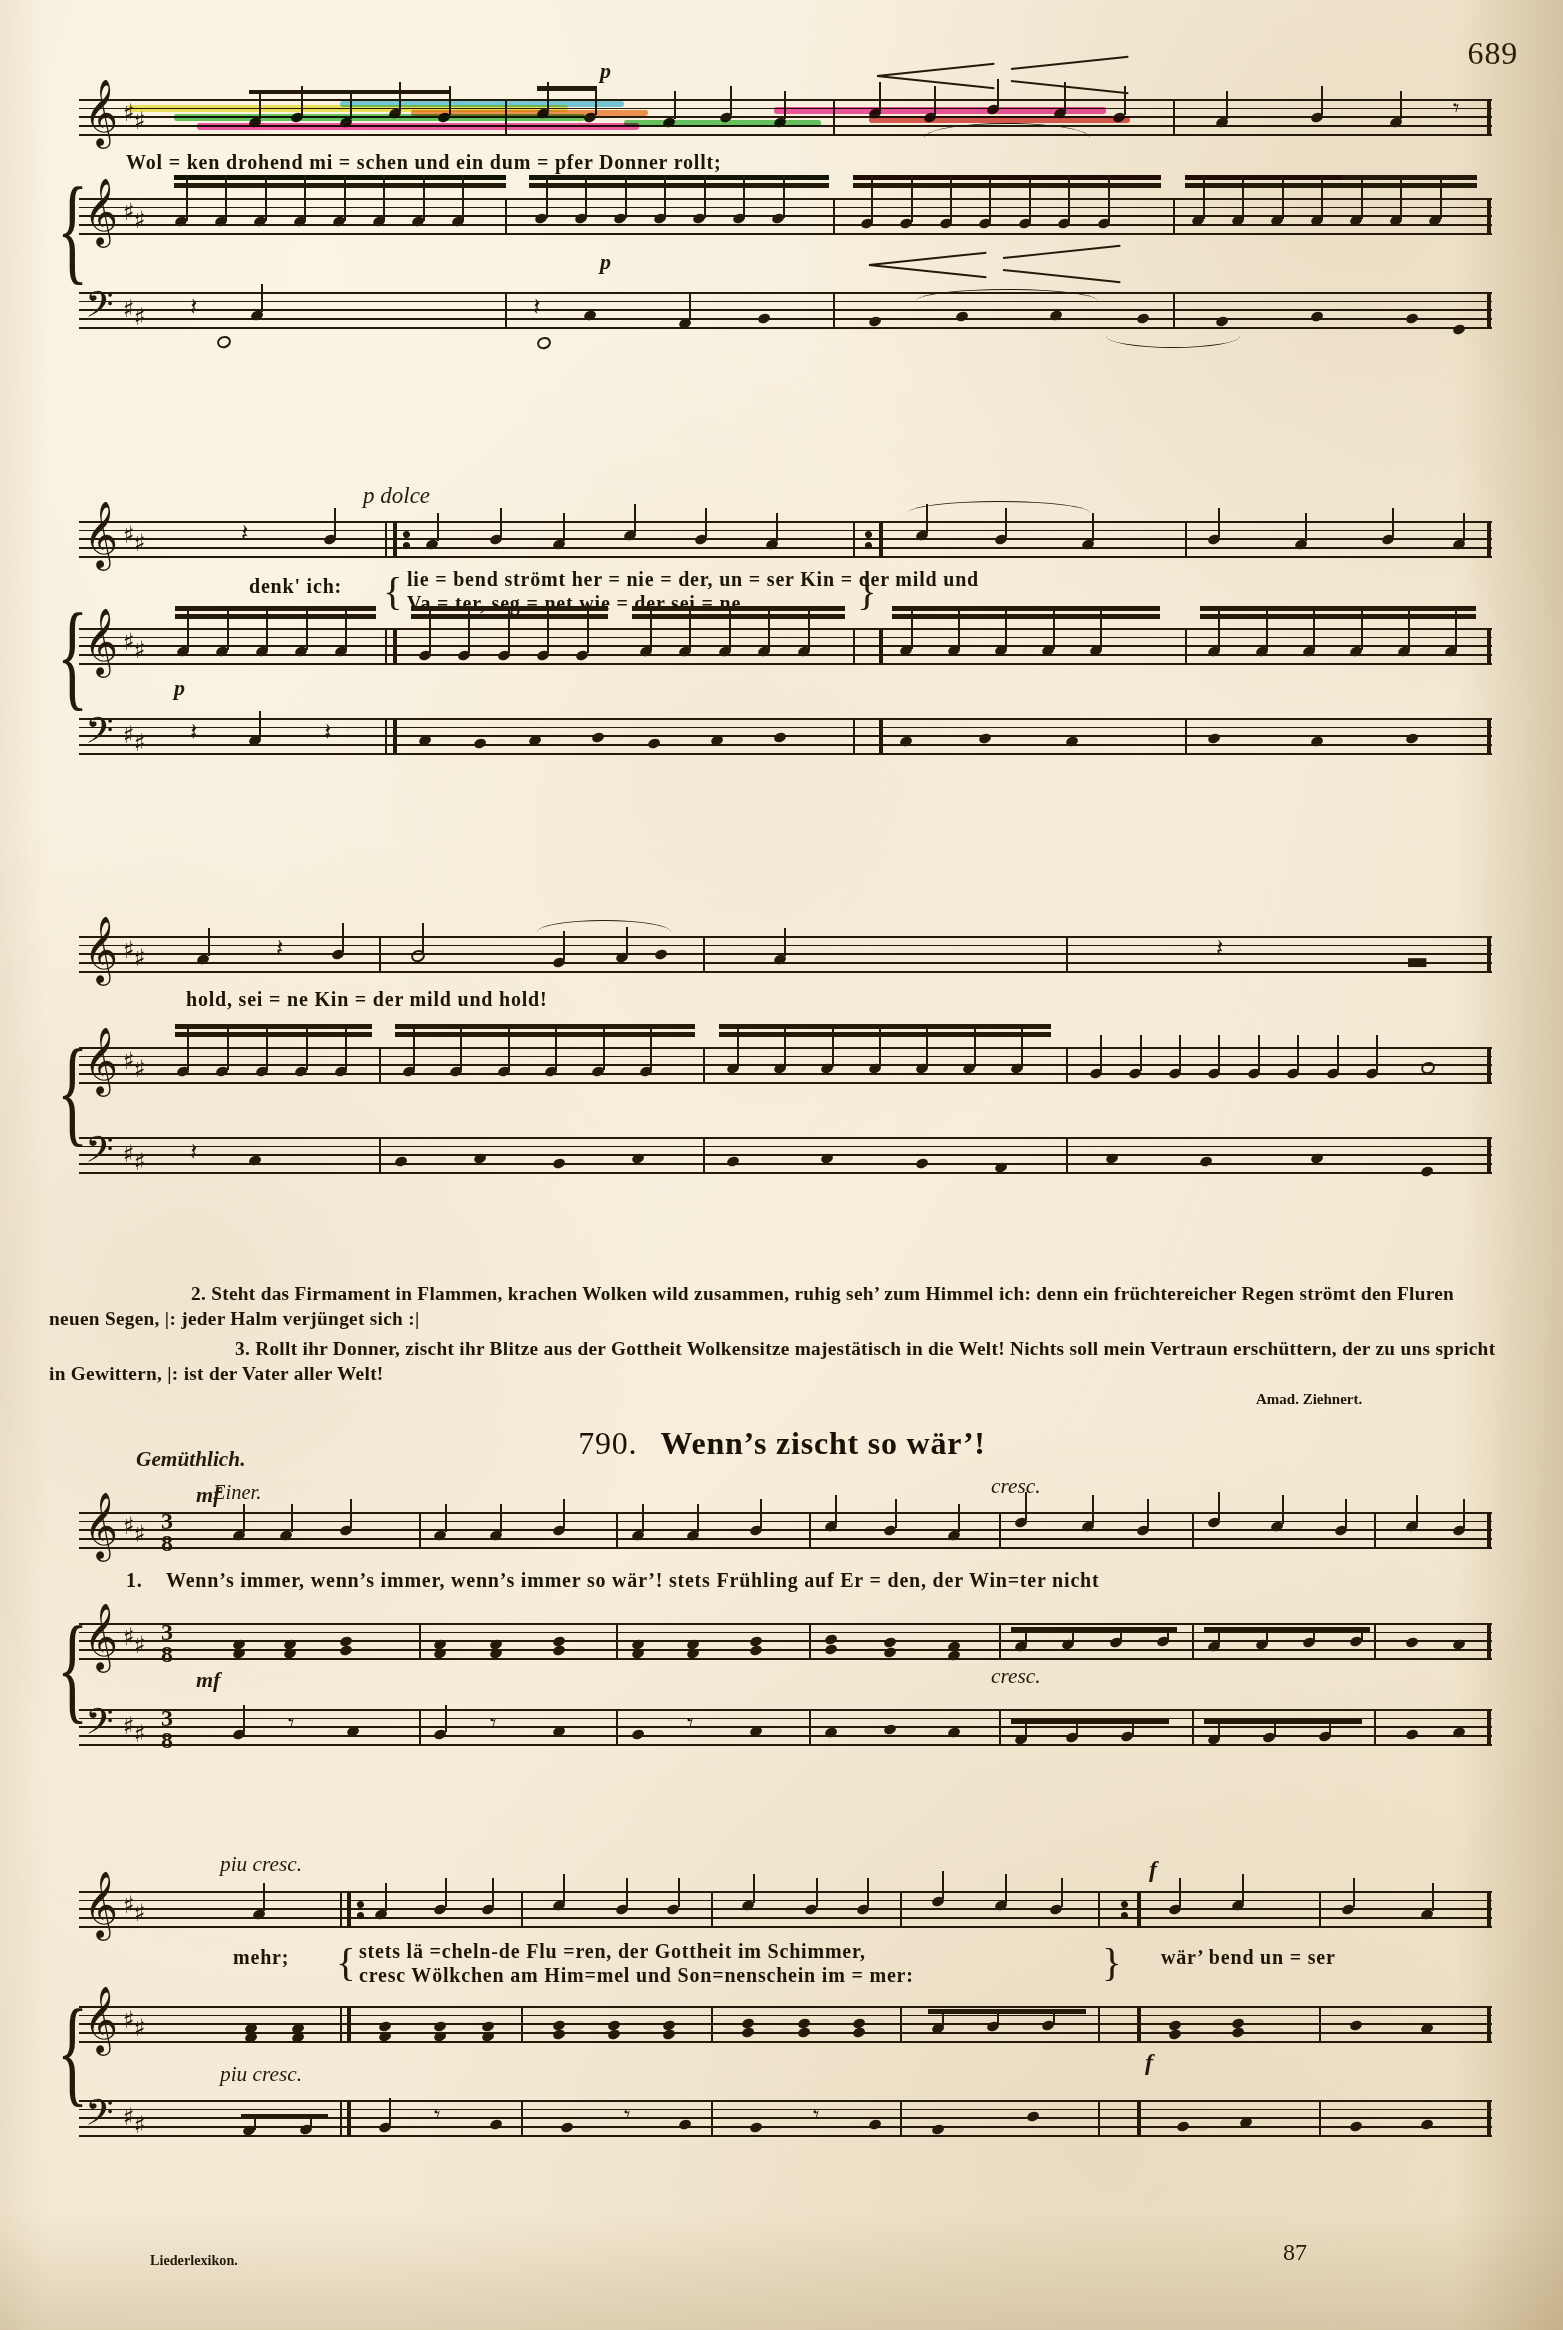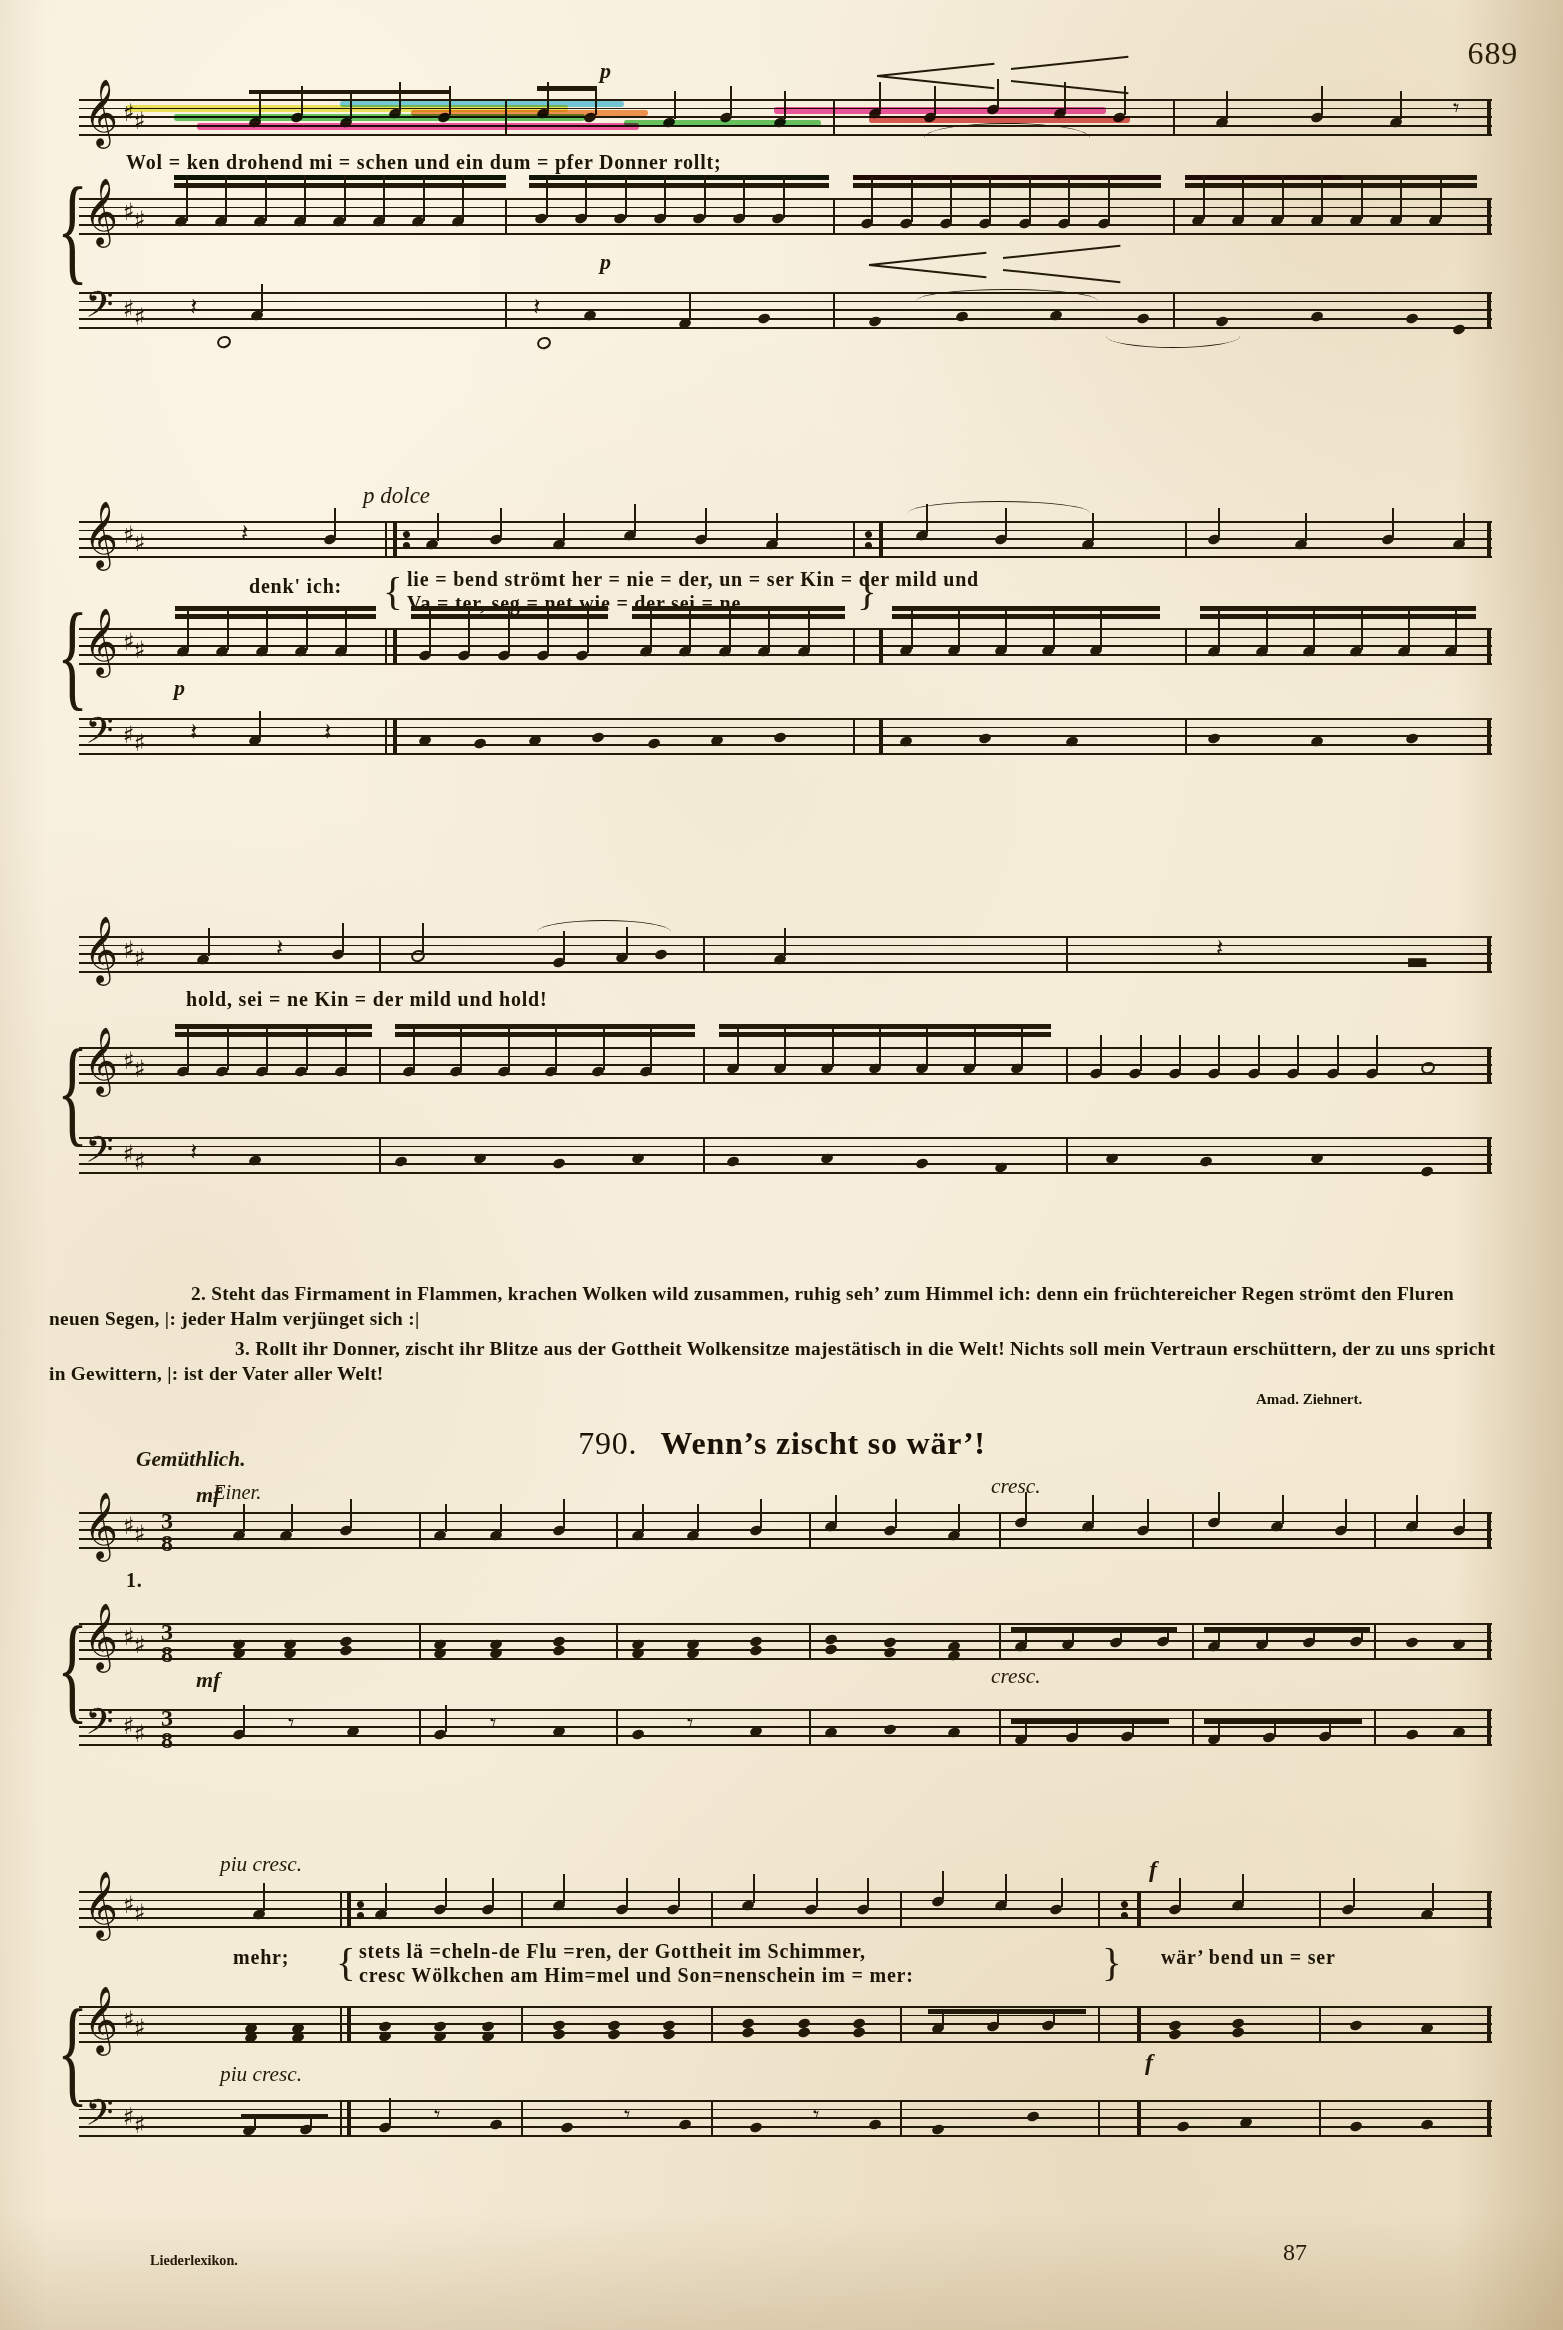--- a/index.html
+++ b/index.html
@@ -894,20 +894,21 @@
       <div class="stem" style="left:1266px; top:-12.6px; height:28.4px;"></div>
     <div class="nh" style="left:1327px; top:10.3px;"></div>
       <div class="stem" style="left:1337px; top:-16.6px; height:28.4px;"></div>
     <div class="nh" style="left:1374px; top:14.2px;"></div>
       <div class="stem" style="left:1384px; top:-12.6px; height:28.4px;"></div>
   </div>
   <div class="dyn" style="left:117px; top:-30px; font-size:22px;">mf</div>
   <div class="tempo" style="left:912px; top:-38px; font-size:21.3px;">cresc.</div>
 
   <div class="lyric fraktur" style="left:47px; top:57px;">1.</div>
+  <div class="lyric fraktur" style="left:87px; top:57px;">Wenn’s immer, wenn’s immer, wenn’s immer   so wär’!   stets Frühling auf   Er = den, der Win=ter nicht</div>
 
   <div class="staff" style="top:111px; height:36px;">
     <div class="line l0"></div>
       <div class="line l1"></div>
       <div class="line l2"></div>
       <div class="line l3"></div>
       <div class="line l4"></div>
     <div class="clef treble" style="left:4.7px;">𝄞</div>
     <div class="keysig" style="left:44px; top:1.6px;">♯</div>
     <div class="keysig" style="left:55px; top:10.3px;">♯</div>

